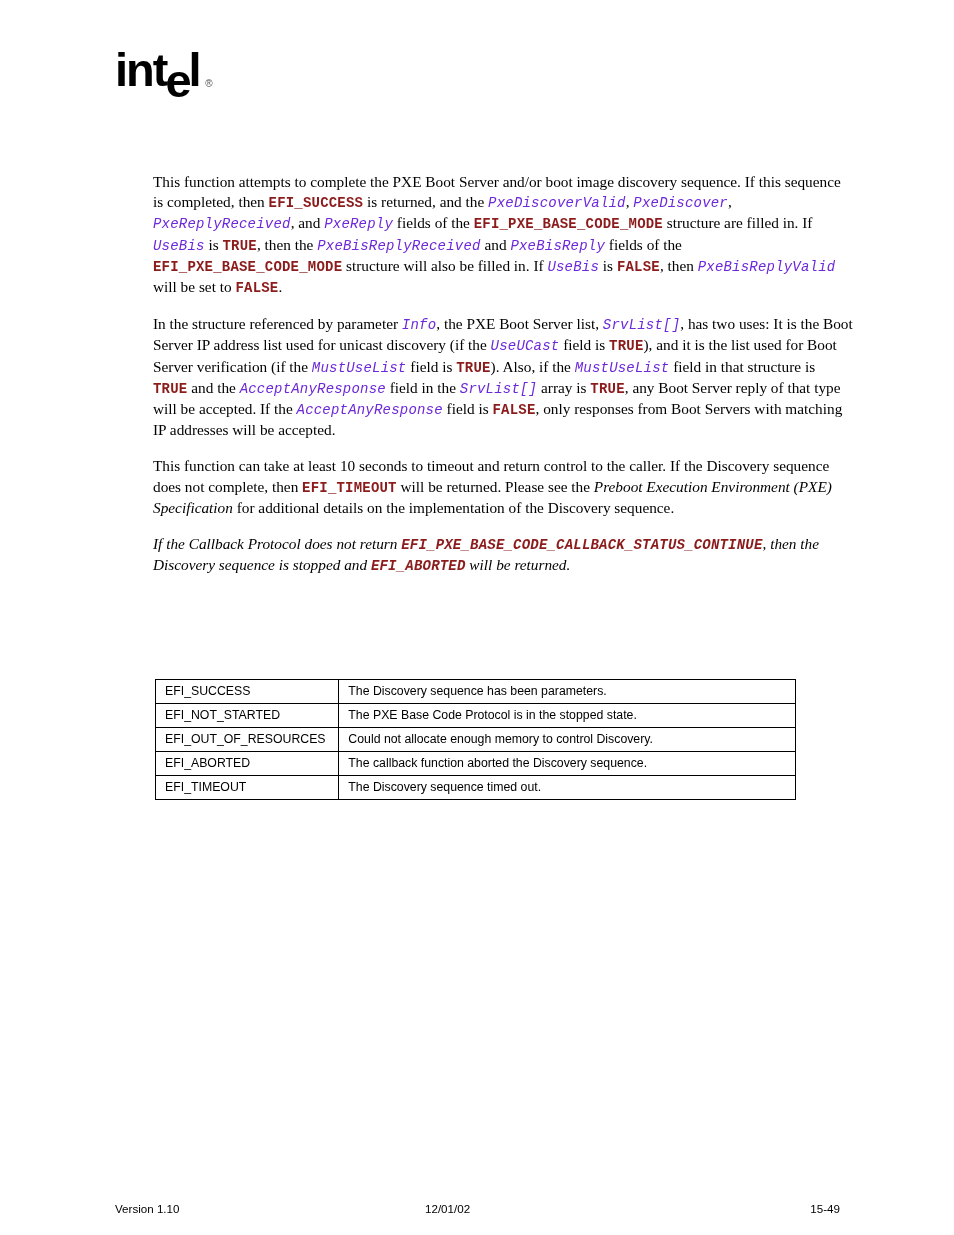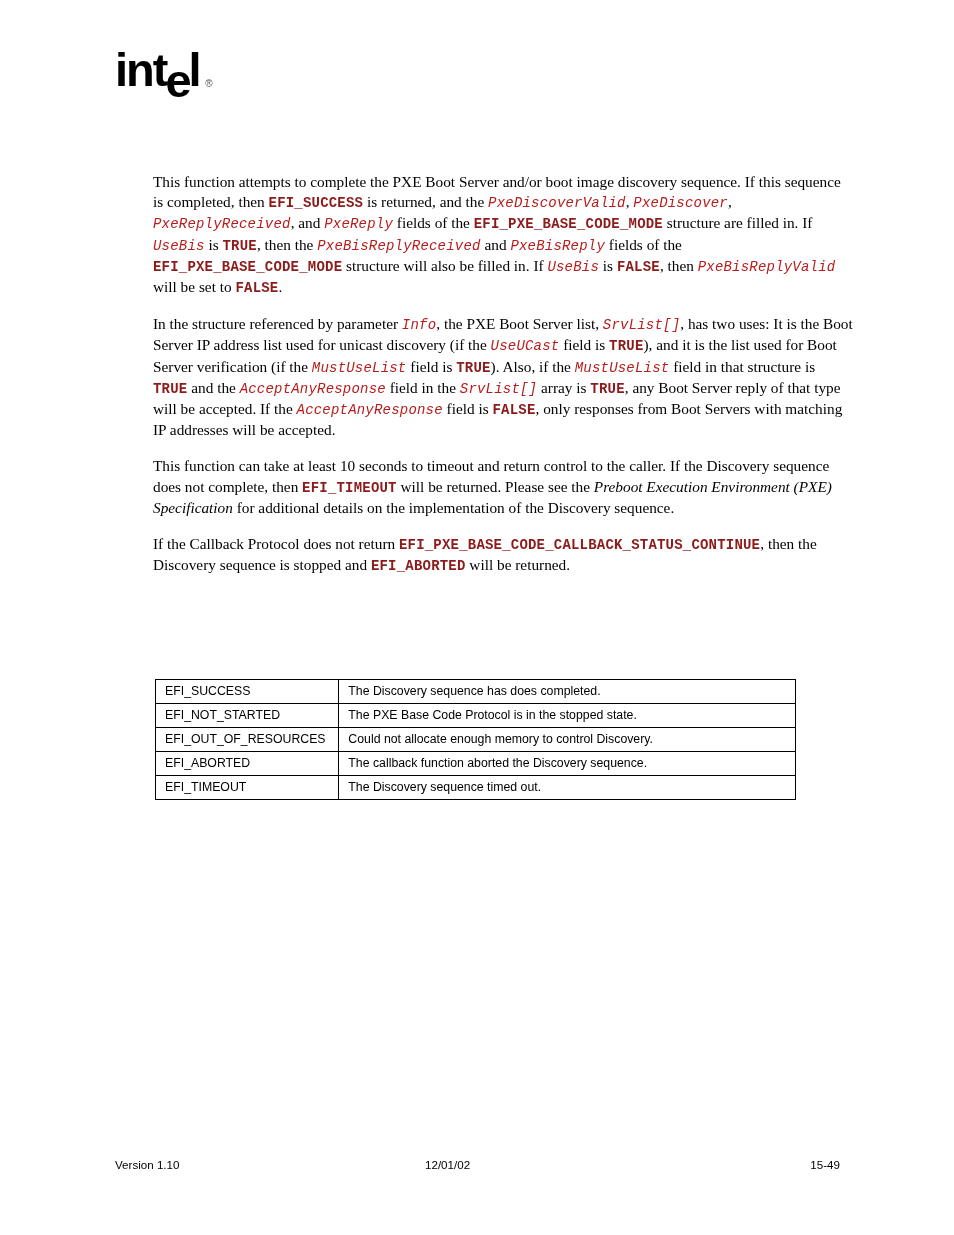--- a/index.html
+++ b/index.html
@@ -61,34 +61,34 @@
     top: 172px;
     left: 153px;
     width: 700px;
   }
   p.para {
     margin: 0 0 16px 0;
     font-size: 15.3px;
     line-height: 20.2px;
     text-align: left;
   }
-  p.para:last-child { margin-bottom: 4px; }
+  p.para:last-child { margin-bottom: 4px; font-style: italic; }
 
   
   .code-b {
     font-family: "Liberation Mono", "DejaVu Sans Mono", monospace;
     font-weight: bold;
     color: #8c1b1b;
     font-size: 14px;
     letter-spacing: 0.2px;
   }
   .code-i {
     font-family: "Liberation Mono", "DejaVu Sans Mono", monospace;
     font-style: italic;
-    color: #b91c1c;
+    color: #6d28d9;
     font-size: 14px;
     letter-spacing: 0.2px;
   }
   .title-i {
     font-style: italic;
   }
 
   
   .status-table {
     position: absolute;
@@ -116,21 +116,21 @@
     position: absolute;
     left: 115px;
     top: 1158px;
     width: 725px;
     font-family: "Liberation Sans", "DejaVu Sans", sans-serif;
     font-size: 11.6px;
     color: #000000;
     display: flex;
     align-items: baseline;
   }
-  .page-footer .ft-left   { flex: 0 0 310px; text-align: left; }
+  .page-footer .ft-left   { flex: 0 0 310px; text-align: left; margin-top: 44px; }
   .page-footer .ft-center { flex: 0 0 150px; text-align: left; }
   .page-footer .ft-right  { flex: 1 1 auto;  text-align: right; }
 </style>
 </head>
 <body>
 
 <div class="page-header">
   <div class="intel-logo">
     <span class="lg-a">int</span><span class="lg-e">e</span><span class="lg-b">l</span><span class="reg-mark">®</span>
   </div>
@@ -145,21 +145,21 @@
   <p class="para"><span>This function can take at least 10 seconds to timeout and return control to the caller.  If the Discovery sequence does not complete, then </span><span class="code-b">EFI_TIMEOUT</span><span> will be returned.  Please see the </span><span class="title-i">Preboot Execution Environment (PXE) Specification</span><span> for additional details on the implementation of the Discovery sequence.</span></p>
 
   <p class="para"><span>If the Callback Protocol does not return </span><span class="code-b">EFI_PXE_BASE_CODE_CALLBACK_STATUS_CONTINUE</span><span>, then the Discovery sequence is stopped and </span><span class="code-b">EFI_ABORTED</span><span> will be returned.</span></p>
 
 </div>
 
 <table class="status-table">
   <tbody>
       <tr>
         <td class="col-code">EFI_SUCCESS</td>
-        <td class="col-desc">The Discovery sequence has does completed.</td>
+        <td class="col-desc">The Discovery sequence has been parameters.</td>
       </tr>
       <tr>
         <td class="col-code">EFI_NOT_STARTED</td>
         <td class="col-desc">The PXE Base Code Protocol is in the stopped state.</td>
       </tr>
       <tr>
         <td class="col-code">EFI_OUT_OF_RESOURCES</td>
         <td class="col-desc">Could not allocate enough memory to control Discovery.</td>
       </tr>
       <tr>

